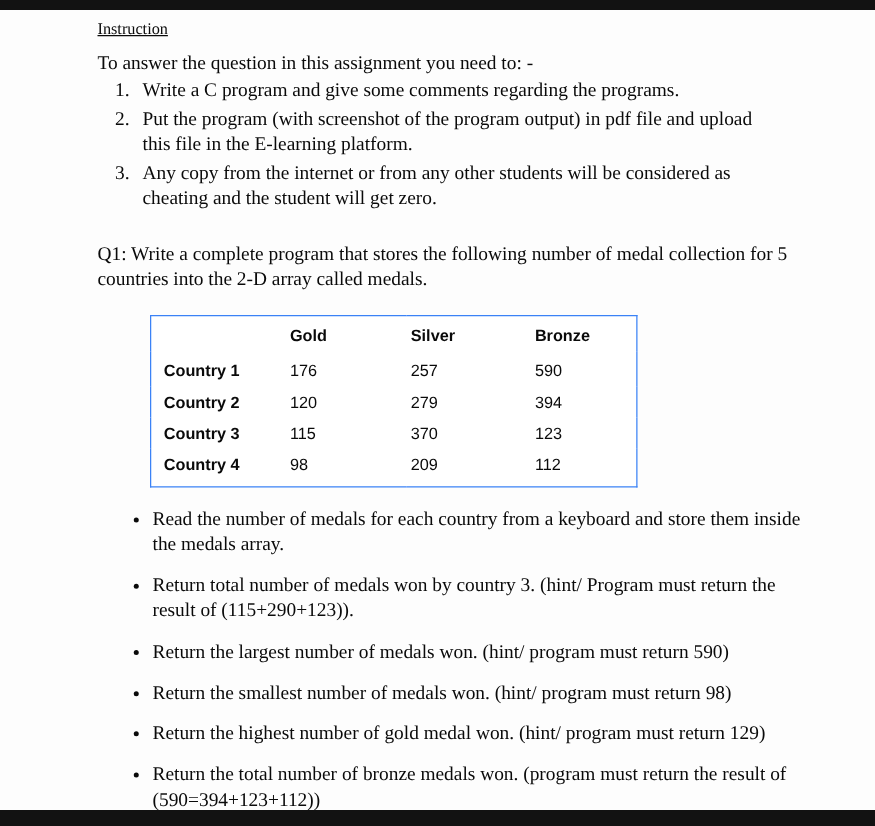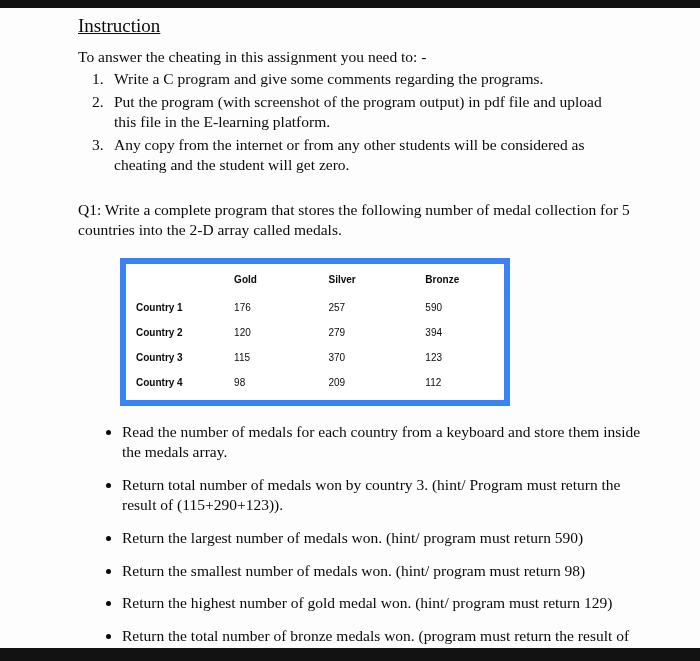--- a/index.html
+++ b/index.html
@@ -21,21 +21,21 @@
   }
   .page {
     position: absolute; top: 8px; left: 0;
     width: 700px; height: 640px;
     background: #fdfdfd;
   }
   .content {
     padding: 5px 52px 0 78px;
   }
   .heading {
-    font-size: 19px;
+    font-size: 13px;
     text-decoration: underline;
     margin: 2px 0 10px 0;
   }
   .para {
     font-size: 15.5px;
     line-height: 1.32;
     margin: 0 0 2px 0;
   }
   .numbered-list { margin: 2px 0 0 14px; }
   .numbered-item {
@@ -53,24 +53,24 @@
   }
   .q1 {
     margin-top: 24px;
     max-width: 555px;
   }
   .medals-table-wrap {
     margin: 17px 0 0 42px;
   }
   table.medals {
     border-collapse: collapse;
-    border: 6px solid #3b82f6;
+    border: 1px solid #3b82f6;
     background: #ffffff;
     font-family: "Liberation Sans", sans-serif;
-    font-size: 10px;
+    font-size: 13px;
     width: 390px;
   }
   table.medals td, table.medals th {
     border: none;
     padding: 3px 4px;
     text-align: left;
     height: 19px;
     vertical-align: middle;
   }
   table.medals th { font-weight: 700; }
@@ -98,21 +98,21 @@
 </head>
 <body>
 
 <div class="top-bar"></div>
 
 <div class="page">
   <div class="content">
 
     <div class="heading">Instruction</div>
 
-    <p class="para">To answer the cheating in this assignment you need to: -</p>
+    <p class="para">To answer the question in this assignment you need to: -</p>
 
     <div class="numbered-list">
       <div class="numbered-item">
         <span class="num">1.</span>
         <span class="txt">Write a C program and give some comments regarding the programs.</span>
       </div>
       <div class="numbered-item">
         <span class="num">2.</span>
         <span class="txt">Put the program (with screenshot of the program output) in pdf file and upload this file in the E-learning platform.</span>
       </div>

